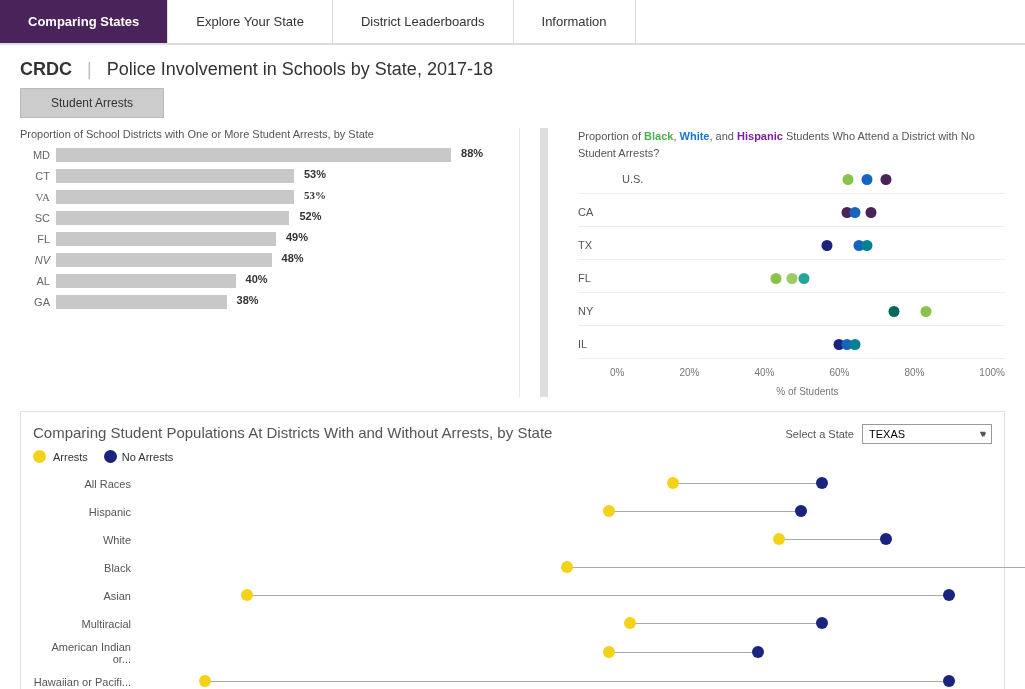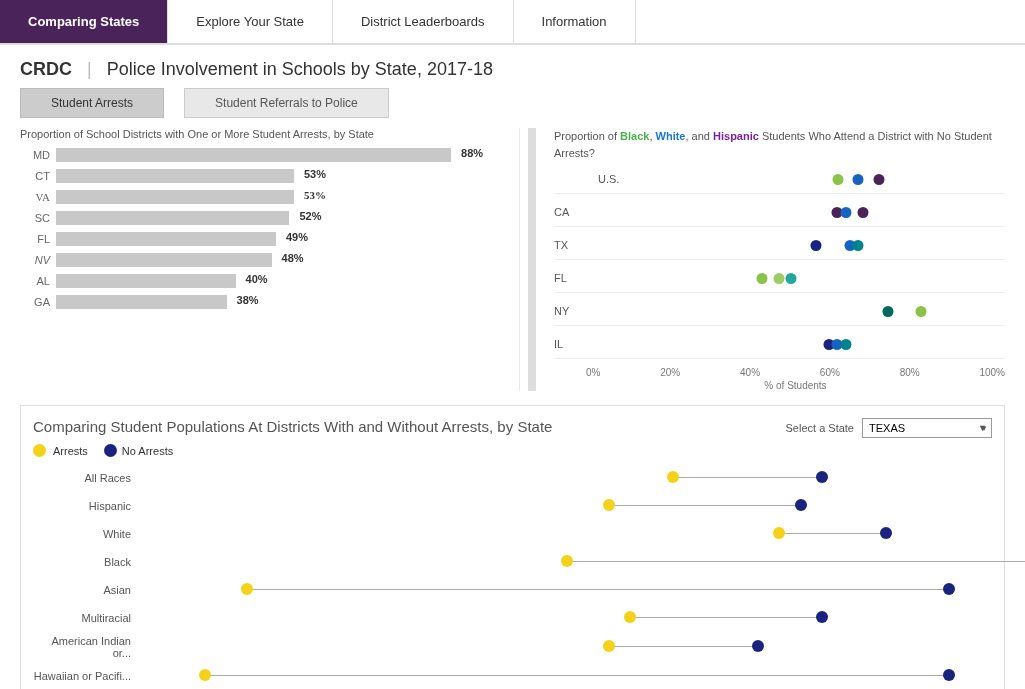--- a/index.html
+++ b/index.html
@@ -30,26 +30,23 @@
   <span style="color:#bbb; margin:0 10px;">|</span>
   <span>Police Involvement in Schools by State, 2017-18</span>
 </div>
 
 <div style="background:#fff; padding:0 20px 12px;">
 
   <div style="display:flex; margin-bottom:10px; gap:16px;">
     <div style="padding:7px 30px; background:#ccc; border:1px solid #bbb; font-size:12px; cursor:pointer; font-weight:normal; color:#333;">
       <span>Student Arrests</span>
     </div>
-    <div style="padding:7px 30px; background:#e8e8e8; border:1px solid #ccc; font-size:12px; cursor:pointer; color:#555; margin-left:4px;">
-      <span>Student Referrals to Police</span>
-    </div>
-  </div>
-
-  <div style="display:flex; gap:4px;">
+  </div>
+
+  <div style="display:flex; gap:16px;">
 
     <div style="flex:0 0 500px; padding-right:14px; border-right:1px solid #e8e8e8;">
       <div style="font-size:11px; color:#555; margin-bottom:8px;">Proportion of School Districts with One or More Student Arrests, by State</div>
 
       <div style="position:relative;">
 
         <div id="bar-rows">
             <div style="display: flex; align-items: center; margin-bottom: 7px;">
               <span style="width: 30px; font-size: 11px; color: rgb(102, 102, 102); text-align: right; margin-right: 6px; flex-shrink: 0;">MD</span>
               <div style="position: relative; flex: 1 1 0%;">
@@ -172,21 +169,21 @@
         </div>
 
       <div style="display:flex; justify-content:space-between; font-size:10px; color:#777; padding-left:32px; margin-top:4px;">
         <span>0%</span>
         <span>20%</span>
         <span>40%</span>
         <span>60%</span>
         <span>80%</span>
         <span>100%</span>
       </div>
-      <div style="text-align:center; font-size:10px; color:#777; padding-left:32px; margin-top:2px;">% of Students</div>
+      <div style="text-align:center; font-size:10px; color:#777; padding-left:32px; margin-top:8px;">% of Students</div>
     </div>
 
   </div>
 
   <div style="margin-top:14px; border:1px solid #e0e0e0; padding:12px; background:#fff;">
 
     <div style="display:flex; justify-content:space-between; align-items:flex-start; margin-bottom:6px;">
       <div style="font-size:15px; color:#555;">Comparing Student Populations At Districts With and Without Arrests, by State</div>
       <div style="display:flex; align-items:center; gap:8px;">
         <span style="font-size:11px; color:#555;">Select a State</span>

